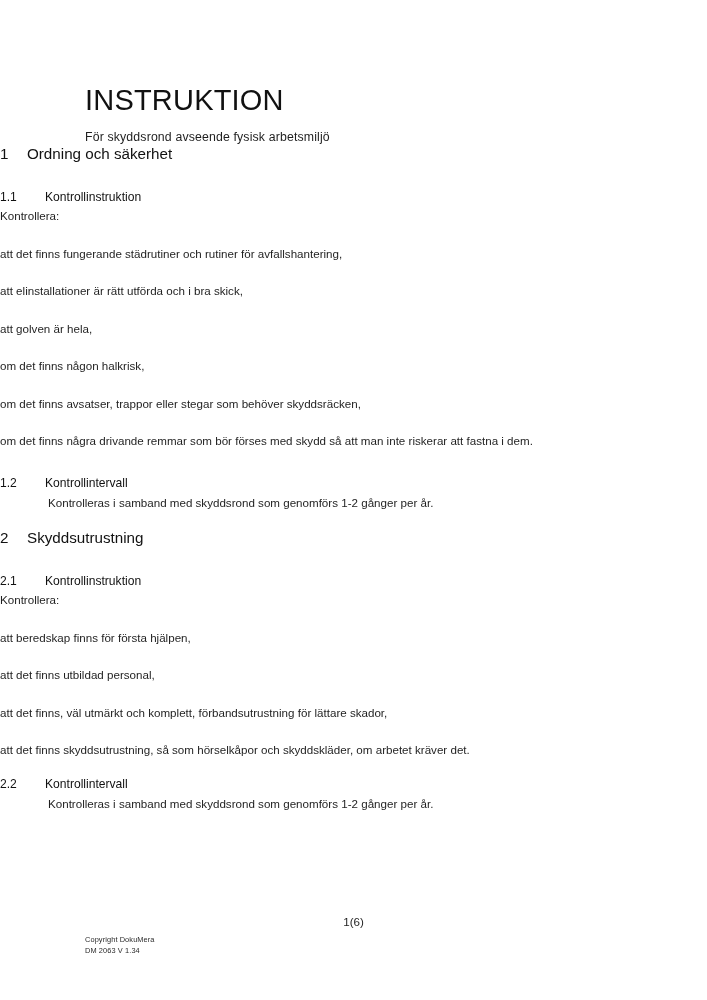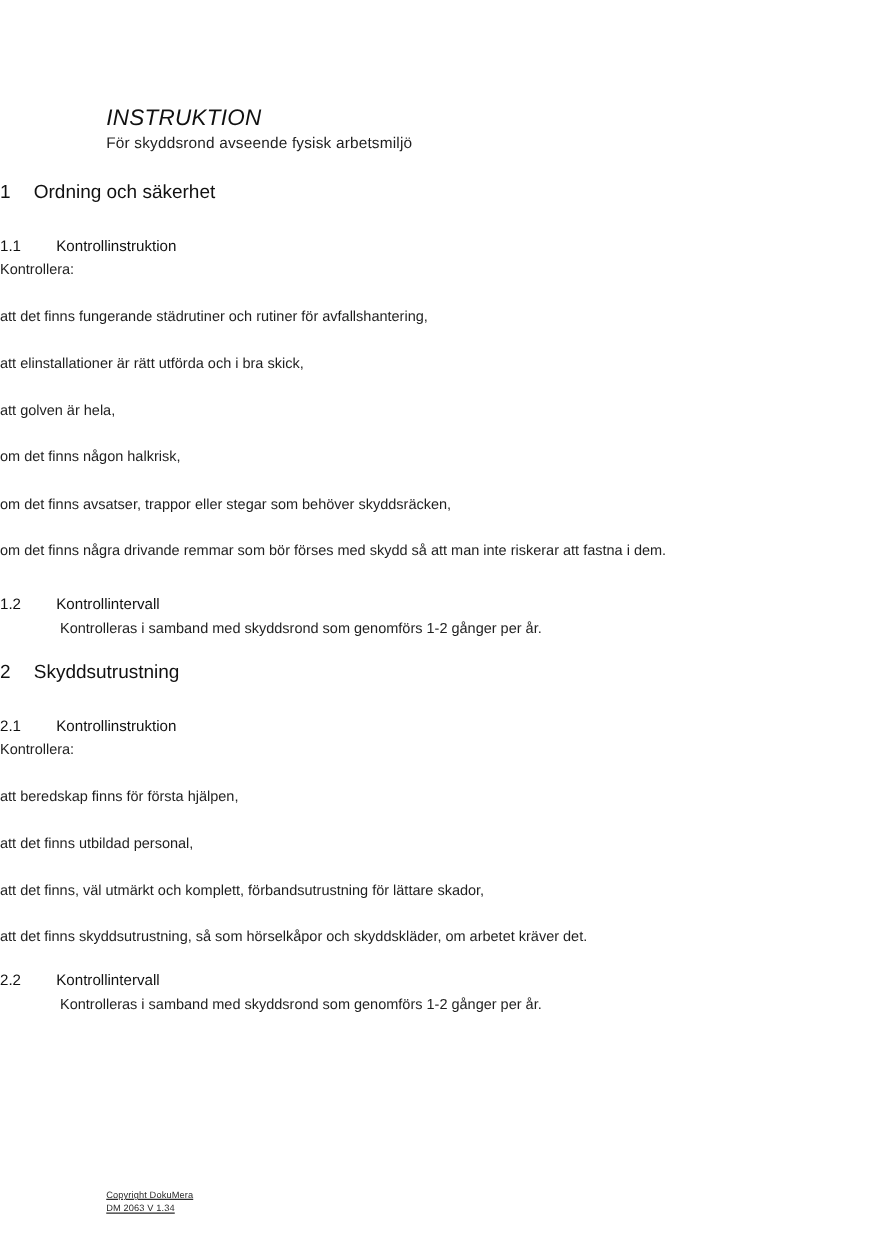--- a/index.html
+++ b/index.html
@@ -26,27 +26,26 @@
   }
   .content {
     position: absolute;
     left: 85px;
     top: 84px;
     width: 537px;
   }
 
   
   .doc-title {
-    font-size: 18px;
+    font-size: 29px;
     font-weight: 400;
     letter-spacing: 0.2px;
     line-height: 1.12;
-    margin: 0 0 3px 0;
+    margin: 0 0 14px 0;
     color: #111111;
-    font-style: italic;
   }
   .doc-subtitle {
     font-size: 12.3px;
     font-weight: 400;
     line-height: 1.3;
     margin: 0;
     color: #1f1f1f;
     letter-spacing: 0.15px;
   }
 
@@ -123,26 +122,25 @@
     left: 0;
     top: 0;
     width: 537px;
     text-align: center;
     font-size: 11.6px;
     color: #1f1f1f;
   }
   .copyright {
     position: absolute;
     left: 0;
-    top: 36px;
+    top: 20px;
     font-size: 7.4px;
     line-height: 1.42;
     color: #2a2a2a;
     letter-spacing: 0.1px;
-    text-decoration: underline;
   }
   .copyright div { white-space: nowrap; }
 </style>
 </head>
 <body>
 
 <div class="page">
 
   <div class="content">
     <h1 class="doc-title">INSTRUKTION</h1>
@@ -196,19 +194,20 @@
     <p class="body-text item">att det finns skyddsutrustning, så som hörselkåpor och skyddskläder, om arbetet kräver det.</p>
 
     <div class="h2 sec2-2">
       <span class="num">2.2</span>
       <span>Kontrollintervall</span>
     </div>
     <p class="body-text sec1-2-txt">Kontrolleras i samband med skyddsrond som genomförs 1-2 gånger per år.</p>
   </div>
 
   <div class="footer">
+    <div class="page-num">1(6)</div>
     <div class="copyright">
       <div>Copyright DokuMera</div>
       <div>DM 2063 V 1.34</div>
     </div>
   </div>
 
 </div>
 
 </body></html>

